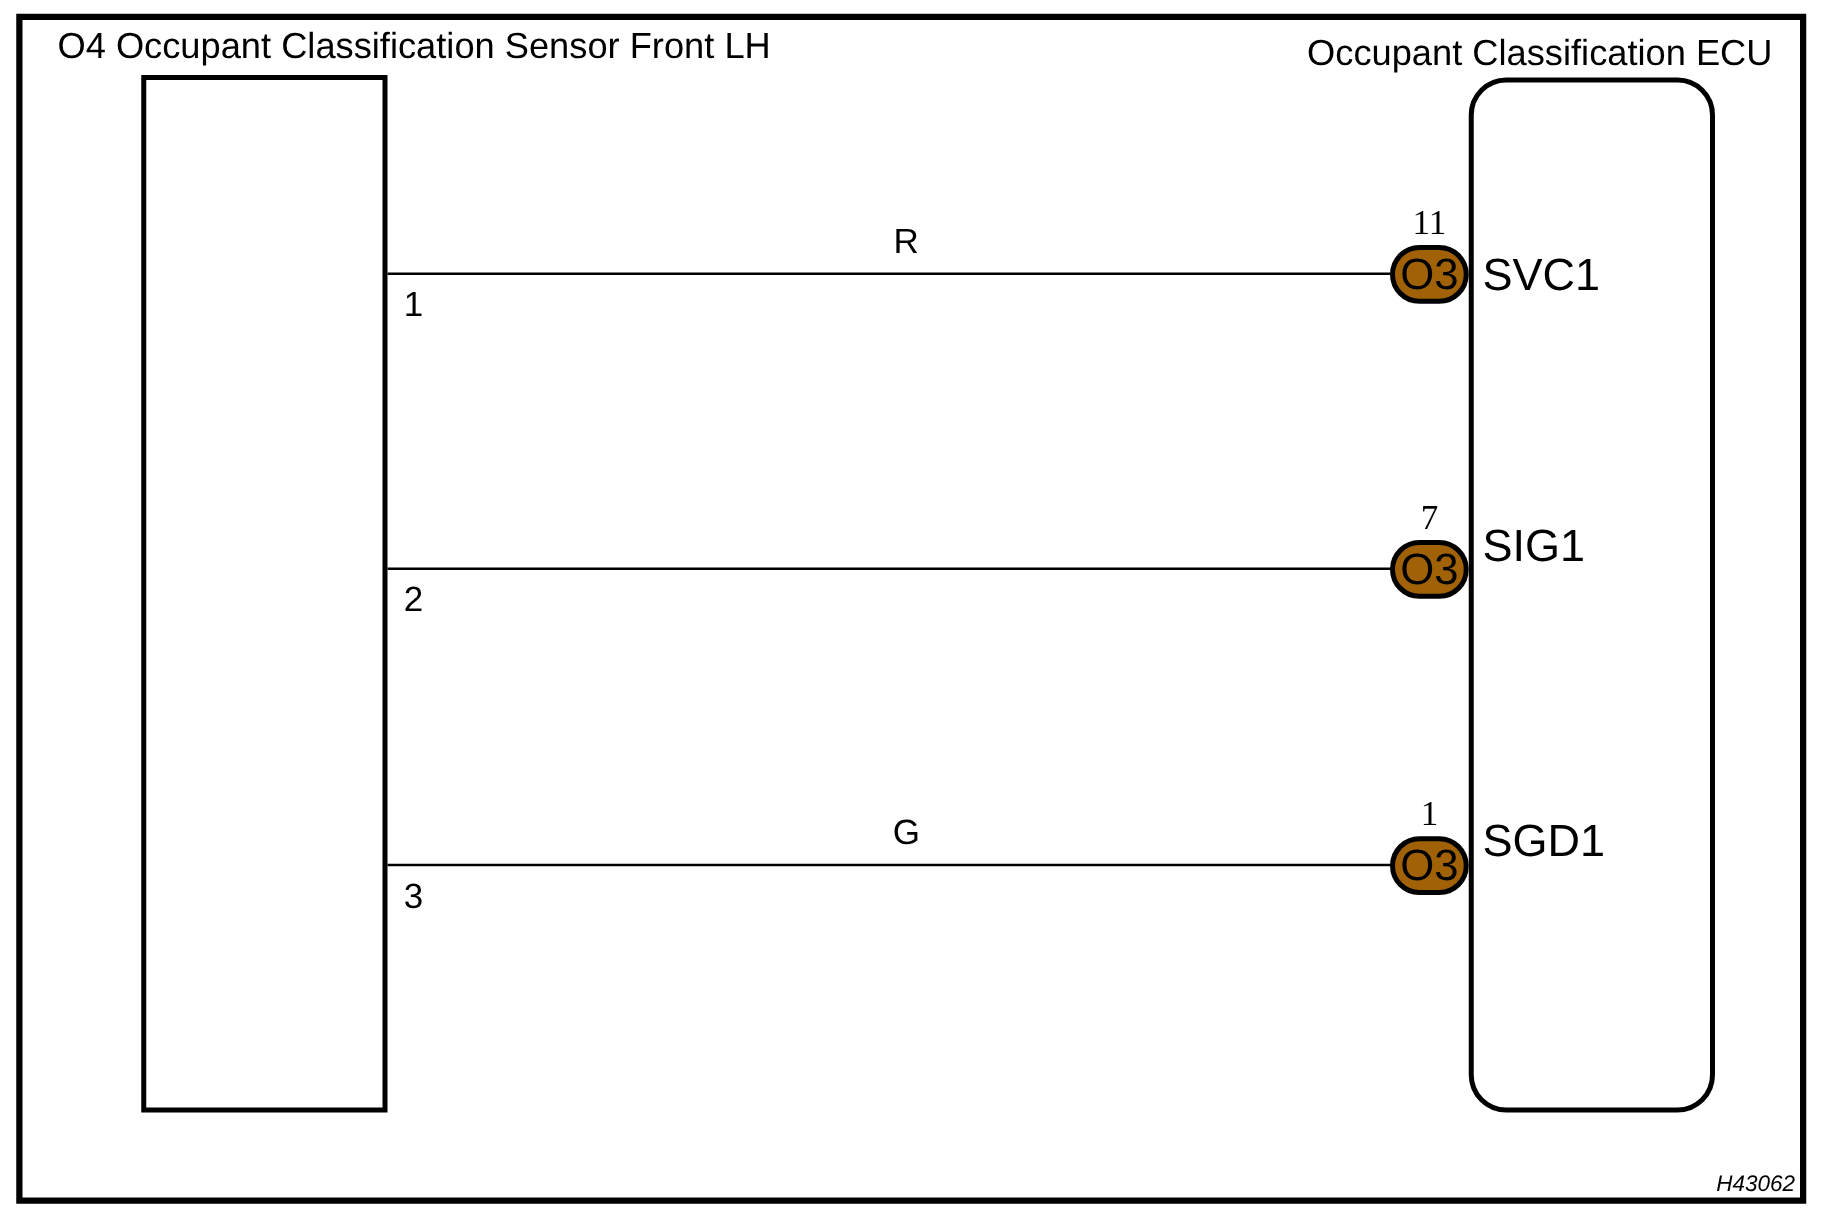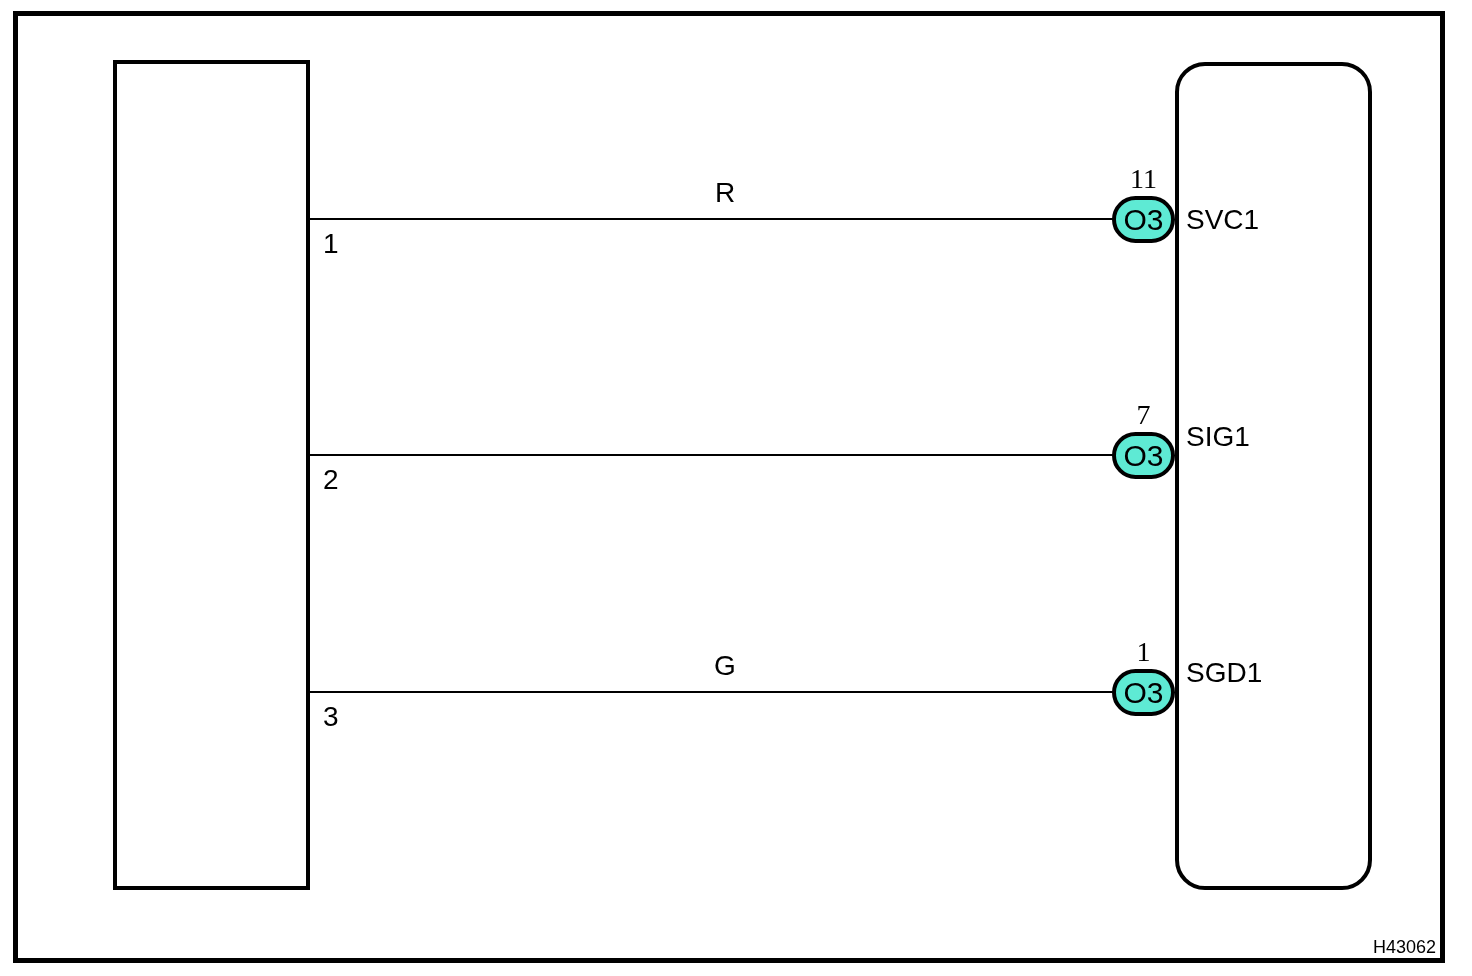--- a/index.html
+++ b/index.html
@@ -78,57 +78,60 @@
     line-height: 32px;
   }
   .conn-oval {
     position: absolute;
     left: 1112px;
     width: 63px;
     height: 47px;
     border: 4px solid #000000;
     border-radius: 24px;
     box-sizing: border-box;
-    background: #5eead4;
+    background: #a16207;
     display: flex;
     align-items: center;
     justify-content: center;
-    font-size: 30px;
+    font-size: 35px;
   }
   .right-pin {
     position: absolute;
     left: 1112px;
     width: 63px;
     text-align: center;
     font-size: 28px;
     line-height: 32px;
     font-family: Liberation Serif, serif;
   }
   .terminal-label {
     position: absolute;
     left: 1186px;
-    font-size: 28px;
+    font-size: 36px;
     line-height: 34px;
     white-space: nowrap;
     text-align: right;
   }
   .figure-code {
     position: absolute;
     right: 36px;
     top: 937px;
     font-size: 18px;
     line-height: 20px;
+    font-style: italic;
   }
 </style>
 </head>
 <body>
 
 <div class="canvas">
   <div class="outer-border"></div>
 
+  <div class="title title-left">O4 Occupant Classification Sensor Front LH</div>
+  <div class="title title-right">Occupant Classification ECU</div>
 
   <div class="sensor-box"></div>
   <div class="ecu-box"></div>
 
   <div class="wire-line" style="top:218px"></div>
   <div class="wire-label" style="top:176px">R</div>
   <div class="left-pin" style="top:228px">1</div>
   <div class="right-pin" style="top:163px">11</div>
   <div class="conn-oval" style="top:196px">O3</div>
   <div class="terminal-label" style="top:203px">SVC1</div>

